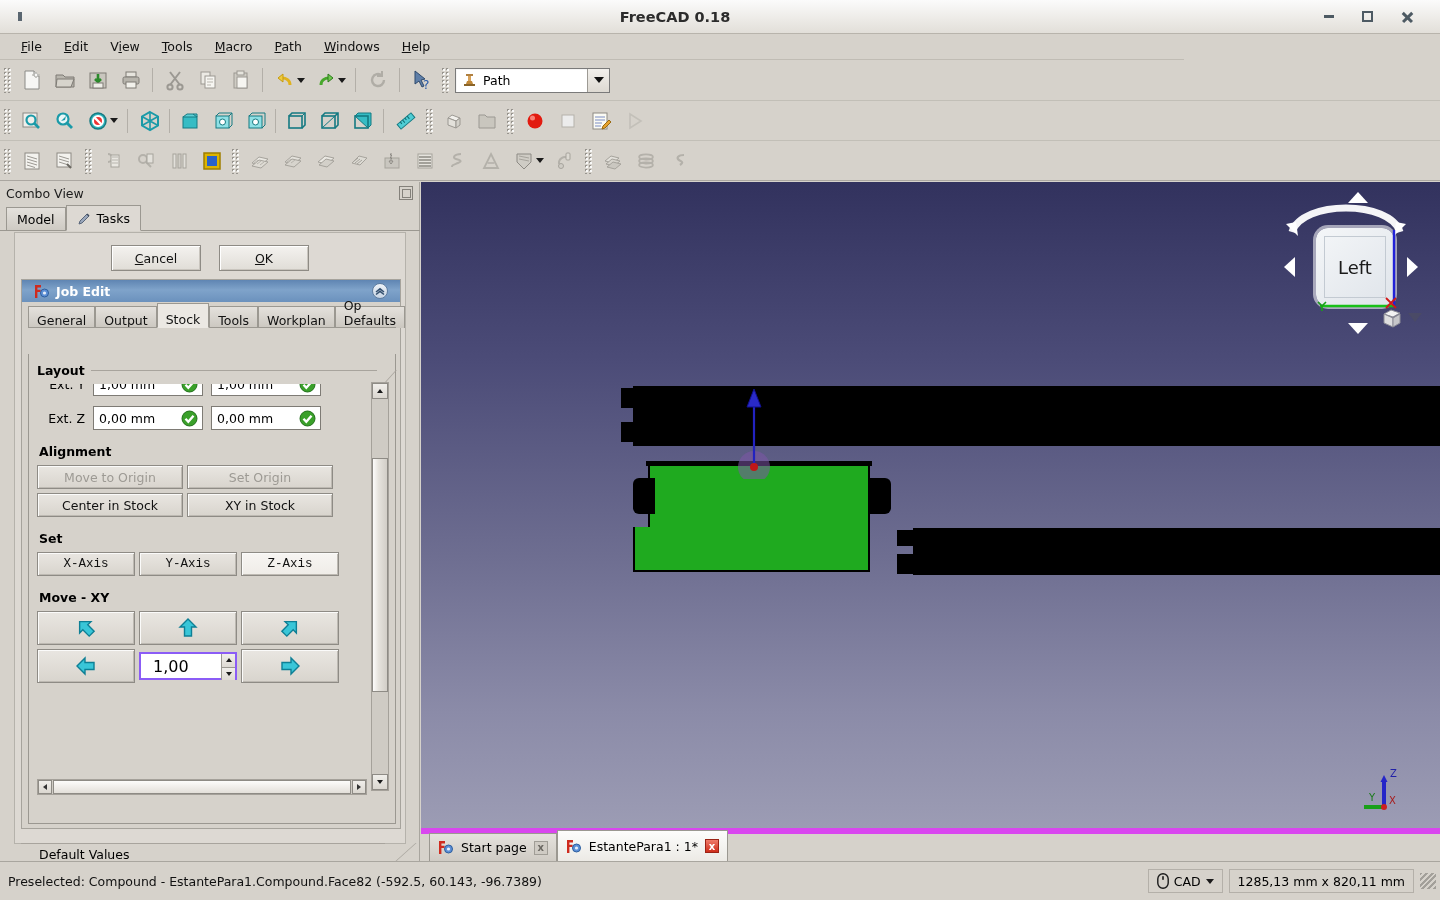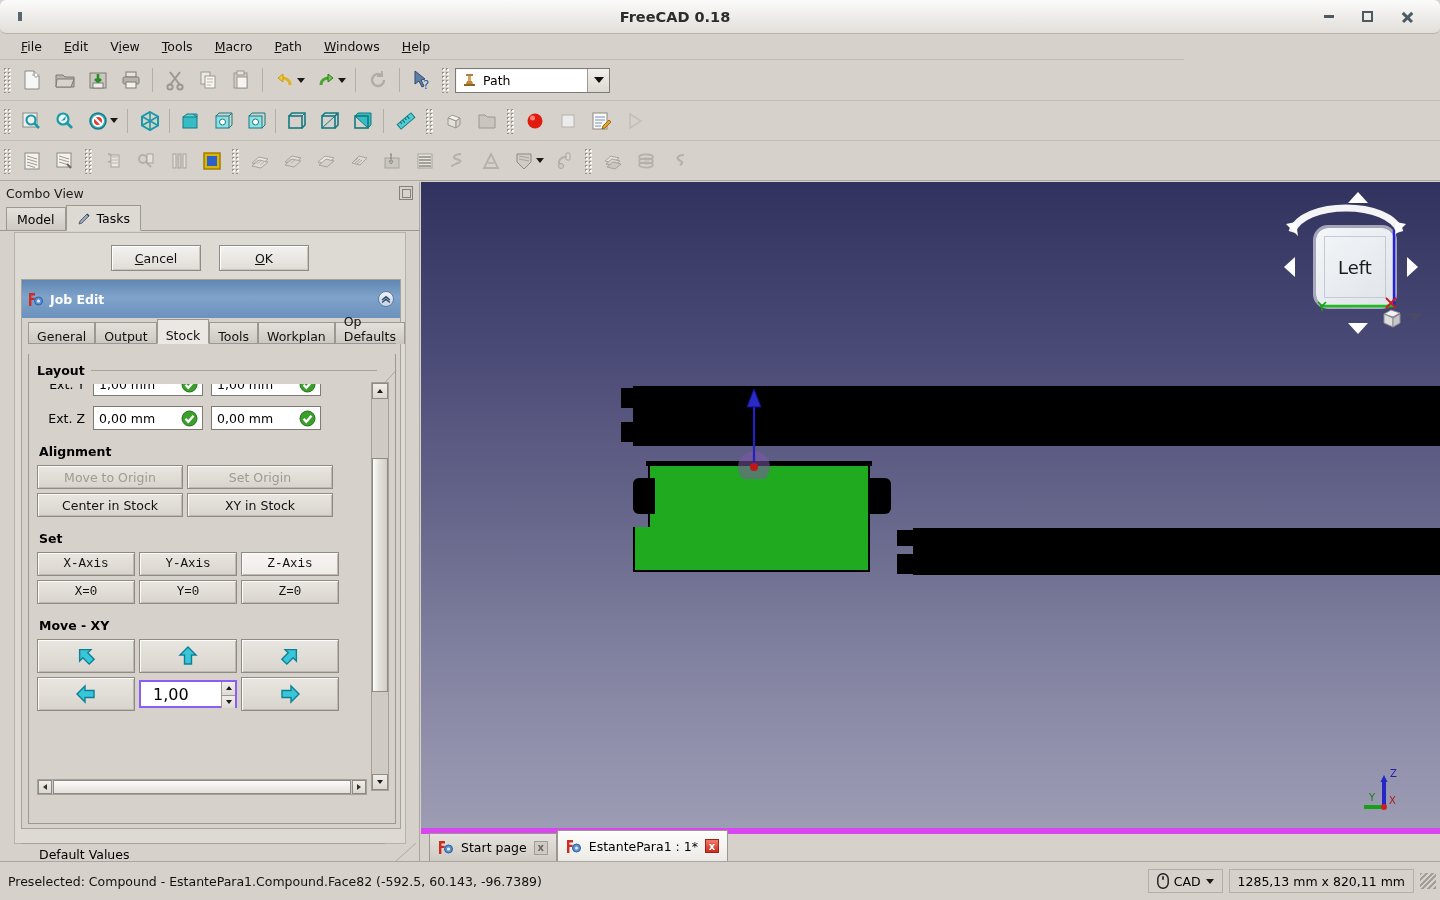--- a/index.html
+++ b/index.html
@@ -11,21 +11,21 @@
     color:#000;
     -webkit-font-smoothing: none;
   }
   .app { position:relative; width:1440px; height:900px; }
 
   
   .titlebar{
     position:absolute; left:0; top:0; width:1440px; height:34px;
     background: linear-gradient(#fbfbfb, #eceae6 60%, #e2dfd9);
     border-bottom:1px solid #b8b4ac;
-    display:flex; align-items:center;border-radius:6px;
+    display:flex; align-items:center;
   }
   .titlebar .tb-left{ width:40px; display:flex; justify-content:center; align-items:center;}
   .tb-dot{ width:4px;height:9px;background:#5a6670; display:block;}
   .titlebar .tb-title{
     flex:1; text-align:center; font-weight:bold; font-size:14.5px; color:#2c2c2c;
     font-family:"DejaVu Sans", sans-serif;
   }
   .tb-btns{ width:130px; display:flex; align-items:center; justify-content:space-around; padding-right:14px;}
   .tb-btn{ width:22px;height:22px; display:flex;align-items:center;justify-content:center; color:#4d5a63; cursor:default;}
   .tb-min{ width:10px;height:3px;background:#4d5a63;}
@@ -118,22 +118,22 @@
     border:1px solid #8e8b85; box-shadow: 1px 1px 0 #fff inset, -1px -1px 0 #c9c5be inset;
     cursor:default; color:#111;
   }
   .qbtn u{text-decoration:underline;}
 
   .job-box{
     position:absolute;left:6px;top:46px;width:380px;height:550px;
     background:#d6d2cb; border:1px solid #a6a39c;
   }
   .job-title{
-    height:38px; background:linear-gradient(#5f85b2,#7fa3ca 45%,#6b91bd);
-    display:flex;align-items:center;padding:0 6px; color:#fff; font-weight:bold; font-size:12.5px;
+    height:22px; background:linear-gradient(#5f85b2,#7fa3ca 45%,#6b91bd);
+    display:flex;align-items:center;padding:0 12px; color:#fff; font-weight:bold; font-size:12.5px;
     gap:6px;
   }
   .job-title .jt{flex:1;}
   .chev-btn{
     width:16px;height:16px;border-radius:50%;
     background:linear-gradient(#eef3f8,#c6d4e4); border:1px solid #5f7da0;
     display:flex;align-items:center;justify-content:center;
   }
   .chev-btn svg{display:block;}
 
@@ -787,25 +787,20 @@
             <div class="btn2">
               <button class="gbtn">Center in Stock</button>
               <button class="gbtn">XY in Stock</button>
             </div>
 
             <div class="sect-h">Set</div>
             <div class="btn3">
               <button class="gbtn3">X-Axis</button>
               <button class="gbtn3">Y-Axis</button>
               <button class="gbtn3 hl">Z-Axis</button>
-            </div>
-            <div class="btn3">
-              <button class="gbtn3">X=0</button>
-              <button class="gbtn3">Y=0</button>
-              <button class="gbtn3">Z=0</button>
             </div>
 
             <div class="sect-h">Move - XY</div>
             <div class="btn3">
               <div class="arrbtn">
                 <span>
                   <svg width="30" height="24" viewBox="0 0 30 24">
                       <g transform="rotate(-45 15 12)">
                         <path d="M15 3l8 8h-4.5v9h-7v-9H7z" fill="#39c6d8" stroke="#0e7f95" stroke-width="1.4"></path>
                       </g>

